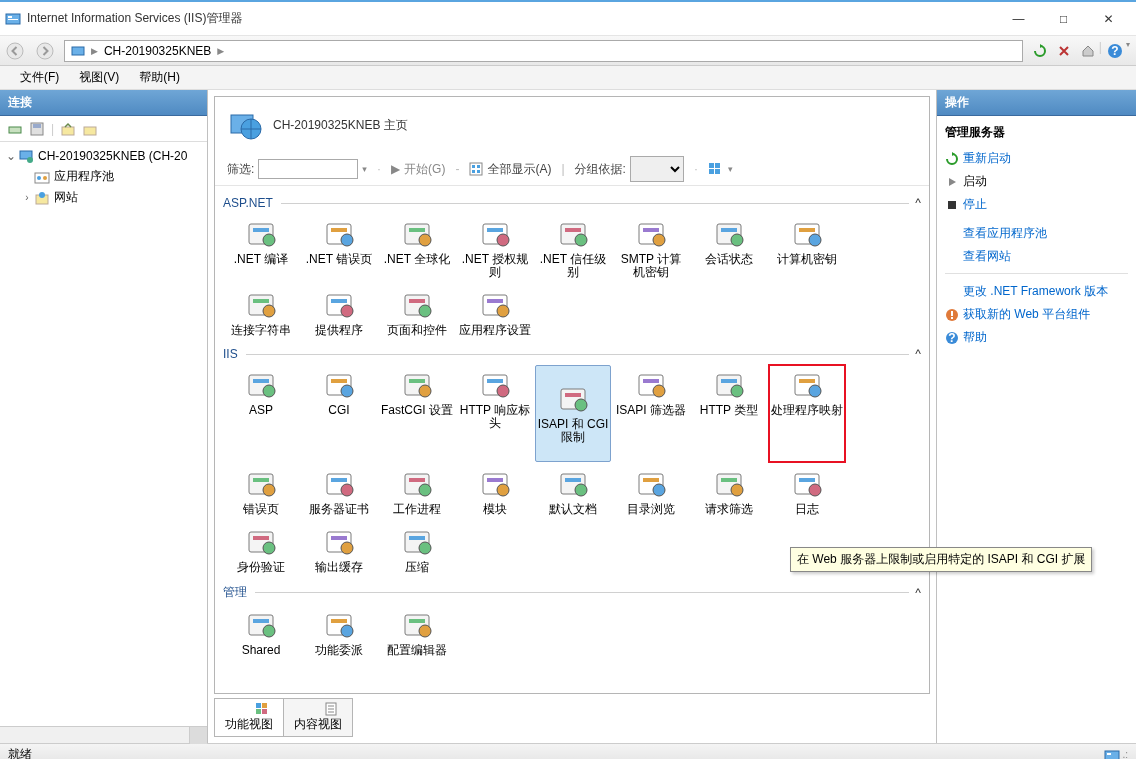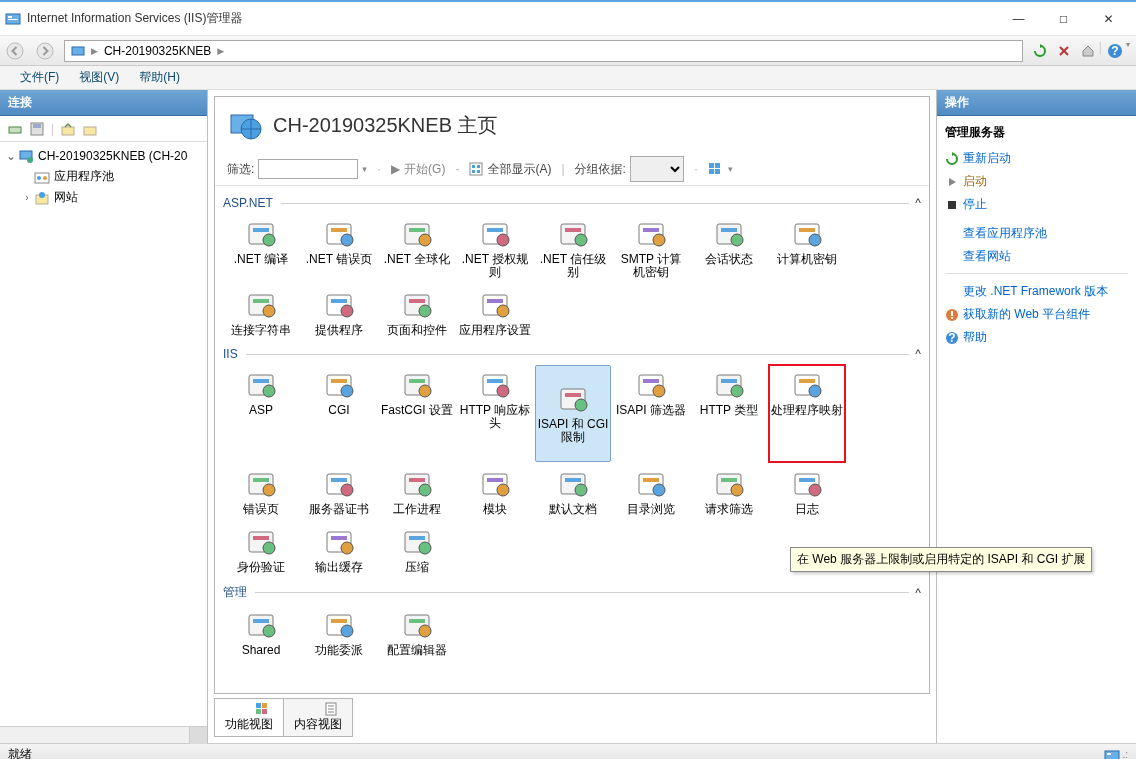--- a/index.html
+++ b/index.html
@@ -15,42 +15,42 @@
 
 .navbar { height: 30px; background: linear-gradient(#f8f8f8, #e8e8e8); border-bottom: 1px solid #ccc; display: flex; align-items: center; }
 .navbar .nav-btn { width: 30px; height: 28px; display: flex; align-items: center; justify-content: center; color: #b0b0b0; }
 .navbar .address { flex: 1; height: 22px; margin: 0 4px; background: #fff; border: 1px solid #aaa; display: flex; align-items: center; padding: 0 6px; }
 .navbar .address span { margin-right: 6px; }
 .navbar .right-btns { display: flex; margin-right: 6px; }
 .navbar .right-btn { width: 22px; height: 22px; display: flex; align-items: center; justify-content: center; margin-left: 2px; }
 
 
 .menubar { height: 24px; background: #f4f4f4; border-bottom: 1px solid #ddd; display: flex; align-items: center; padding-left: 10px; }
-.menubar .menu-item { padding: 0 10px; color: #0c4a6e; }
+.menubar .menu-item { padding: 0 10px; color: #000000; }
 
 
 .main { display: flex; height: calc(759px - 30px - 30px - 24px - 22px); }
 .panel-header { background: linear-gradient(#6fa6d6, #4f8ac2); color: #fff; font-weight: bold; padding: 4px 8px; border-bottom: 1px solid #3a6a9e; }
 .sidebar { width: 208px; border-right: 1px solid #c0c0c0; display: flex; flex-direction: column; }
 .sidebar .toolbar { height: 26px; border-bottom: 1px solid #ddd; display: flex; align-items: center; padding: 0 4px; }
 .sidebar .toolbar .tb-btn { width: 22px; height: 22px; display: flex; align-items: center; justify-content: center; color: #888; }
 .tree { flex: 1; overflow: auto; padding: 4px 2px; }
 .tree-node { display: flex; align-items: center; padding: 2px 2px; white-space: nowrap; }
 .tree-node .expander { width: 14px; color: #666; text-align: center; }
 .tree-node .ticon { width: 16px; height: 16px; margin-right: 4px; }
 .tree-indent { padding-left: 18px; }
 .sidebar .scroll-h { height: 17px; border-top: 1px solid #ccc; background: #f0f0f0; position: relative; }
 .sidebar .scroll-h::after { content: ""; position: absolute; right: 0; top: 0; width: 17px; height: 17px; background: #dcdcdc; border-left: 1px solid #ccc; }
 
 
 .center { flex: 1; display: flex; flex-direction: column; padding: 6px; min-width: 0; }
 .content-box { flex: 1; border: 1px solid #b5b5b5; background: #fff; display: flex; flex-direction: column; min-height: 0; position: relative; }
 .page-title-row { display: flex; align-items: center; padding: 10px 12px; }
 .page-title-row .pt-icon { width: 36px; height: 36px; margin-right: 10px; }
-.page-title { font-size: 20px; color: #333; }
+.page-title { font-size: 12px; color: #333; }
 .filter-row { display: flex; align-items: center; padding: 3px 12px; border-bottom: 1px solid #e5e5e5; color: #444; gap: 4px; }
 .filter-row .sep { color: #bbb; margin: 0 6px; }
 .filter-row input { border: 1px solid #aaa; height: 20px; width: 100px; padding: 0 4px; }
 .filter-row select { border: 1px solid #aaa; height: 20px; padding: 12px 4px; }
 .icon-area { flex: 1; overflow: auto; padding: 4px 8px 8px 8px; position: relative; }
 .section-header { display: flex; align-items: center; color: #1e4e8c; margin: 6px 0 4px 0; }
 .section-header .line { flex: 1; height: 1px; background: #d0d0d0; margin-left: 8px; }
 .section-header .collapse { color: #333; margin-left: 6px; cursor: default; }
 .icon-grid { display: flex; flex-wrap: wrap; gap: 2px; }
 .icon-item { width: 76px; text-align: center; padding: 4px 2px; position: relative; }
@@ -64,21 +64,21 @@
 .bottom-tab .bt-icon { width: 14px; height: 14px; margin-right: 4px; }
 .bottom-tab.active { background: #fff; }
 .bottom-tab:not(.active) { background: #f5f5f5; }
 
 
 .actions { width: 200px; border-left: 1px solid #c0c0c0; display: flex; flex-direction: column; }
 .act-scroll { flex: 1; overflow: auto; padding: 8px 8px; }
 .act-heading { font-weight: bold; margin-bottom: 6px; }
 .act-link { display: flex; align-items: center; padding: 3px 2px 3px 18px; color: #0066cc; position: relative; }
 .act-link .ai { position: absolute; left: 0; width: 14px; height: 14px; }
-.act-link.black { color: #a16207; }
+.act-link.black { color: #000000; }
 
 
 .statusbar { height: 22px; background: linear-gradient(#f4f4f4,#e4e4e4); border-top: 1px solid #ccc; display: flex; align-items: center; padding: 0 8px; }
 .statusbar .sb-right { margin-left: auto; display: flex; align-items: center; }
 .statusbar .sb-icon { width: 16px; height: 16px; margin-left: 4px; }
 svg { display: block; }
 </style>
 </head>
 <body>
 

